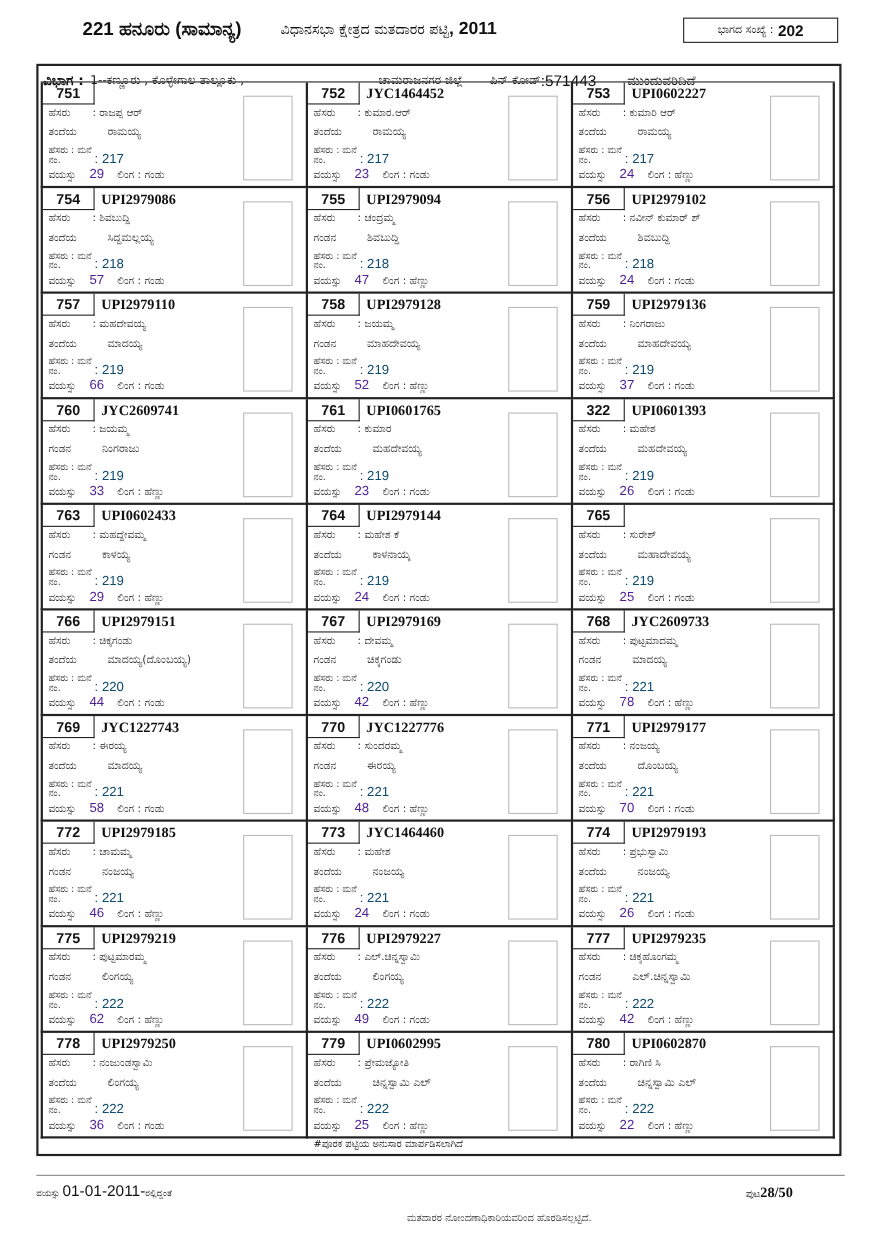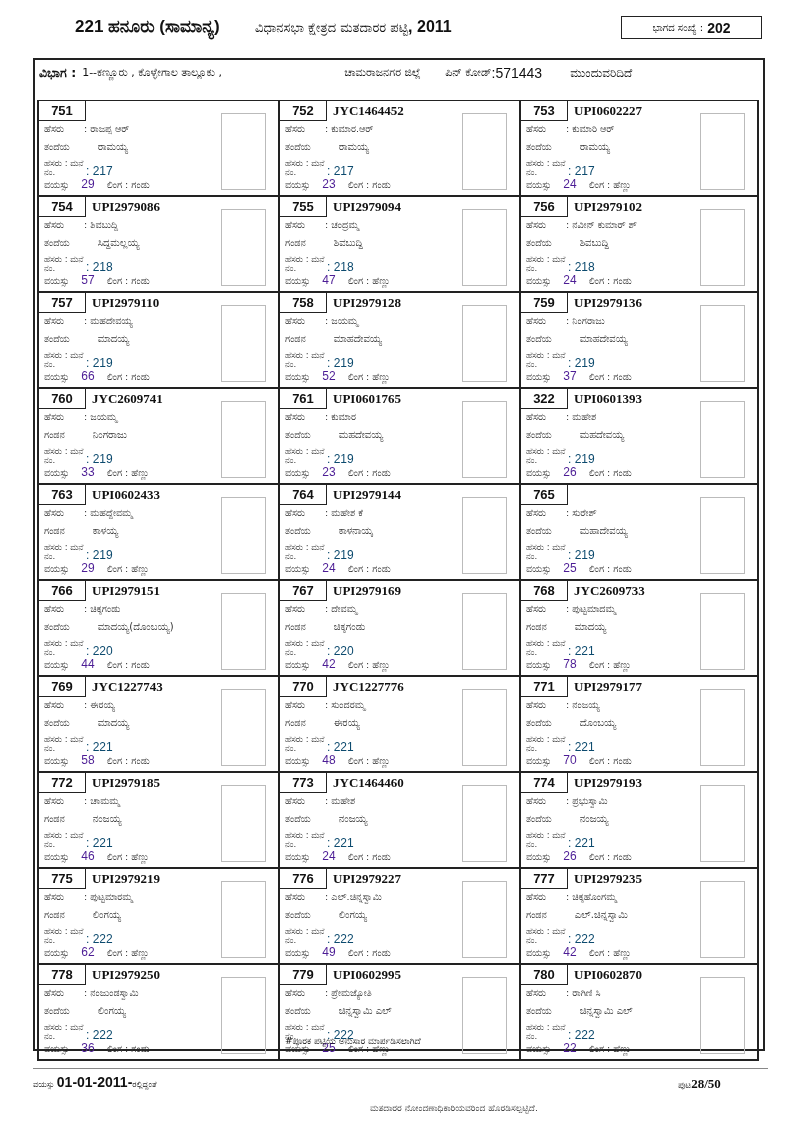--- a/index.html
+++ b/index.html
@@ -7,34 +7,34 @@
   .hdr { position: absolute; top: 14px; left: 0; width: 800px; height: 30px; }
   .hdr-title { position: absolute; left: 75px; top: 3px; font-family: "Liberation Sans", sans-serif; font-weight: bold; font-size: 17px; }
   .hdr-sub { position: absolute; left: 255px; top: 4px; font-size: 13px; }
   .hdr-sub b { font-family: "Liberation Sans", sans-serif; font-size: 16px; }
   .part-box { position: absolute; left: 621px; top: 2px; width: 139px; height: 21px; border: 1.5px solid #222; font-size: 10px; display: flex; align-items: center; justify-content: center; gap: 4px; }
   .part-box b { font-family: "Liberation Sans", sans-serif; font-size: 14px; }
   .frame { position: absolute; left: 33px; top: 58px; width: 732px; height: 993px; border: 2px solid #222; box-sizing: border-box; }
   .section { position: absolute; left: 0; top: 0; width: 728px; height: 25px; font-size: 11px; display: flex; align-items: center; padding-left: 4px; box-sizing: border-box; white-space: nowrap; }
   .section .lbl { font-weight: bold; font-size: 12.5px; margin-right: 6px; }
   .section .pin { font-family: "Liberation Sans", sans-serif; font-size: 14px; }
-  .grid { position: absolute; left: 2px; top: 40px; width: 722px; display: grid; grid-template-columns: 243px 241px 238px; grid-auto-rows: 96px; border-top: 1.5px solid #222; }
+  .grid { position: absolute; left: 2px; top: 14px; width: 722px; display: grid; grid-template-columns: 243px 241px 238px; grid-auto-rows: 96px; border-top: 1.5px solid #222; }
   .card { position: relative; border-right: 2px solid #222; border-bottom: 2px solid #222; box-sizing: border-box; font-size: 9.5px; color: #333; }
   .card:nth-child(3n+1) { border-left: 2px solid #222; }
   .serial { position: absolute; left: 0; top: 0; width: 46px; height: 19px; border-right: 1.5px solid #222; border-bottom: 1.5px solid #222; font-family: "Liberation Sans", sans-serif; font-weight: bold; font-size: 13px; color: #111; display: flex; align-items: center; justify-content: center; }
   .epic { position: absolute; left: 53px; top: 2px; font-family: "Liberation Serif", serif; font-weight: bold; font-size: 13px; color: #111; }
   .photo { position: absolute; right: 12px; top: 12px; width: 43px; height: 75px; border: 1px solid #bbb; }
   .row { position: absolute; left: 5px; white-space: nowrap; }
   .r1 { top: 22px; } .r2 { top: 40px; } .r3 { top: 58px; line-height: 9px; font-size: 8.5px; } .r4 { top: 76px; }
   .r1 .v { margin-left: 20px; } .r2 .v { margin-left: 28px; font-size: 10px; }
   .house { font-family: Liberation Sans, sans-serif; font-size: 12px; color: #0c4a6e; }
   .age { font-family: "Liberation Sans", sans-serif; font-size: 12px; color: #4c1d95; margin: 0 12px 0 12px; }
   .footline { position: absolute; left: 33px; top: 1068px; width: 735px; border-top: 1px solid #888; }
   .f-date { position: absolute; left: 33px; top: 1074px; font-size: 8px; }
-  .f-date b { font-family: "Liberation Sans", sans-serif; font-size: 14px; font-weight: bold; margin-top: 34px; }
+  .f-date b { font-family: "Liberation Sans", sans-serif; font-size: 14px; font-weight: normal; margin-top: 34px; }
   .f-note { position: absolute; left: 285px; top: 1036px; font-size: 9px; }
   .f-page { position: absolute; left: 678px; top: 1076px; font-size: 9px; }
   .f-page b { font-family: "Liberation Serif", serif; font-size: 13px; }
   .f-bottom { position: absolute; left: 370px; top: 1103px; font-size: 9px; color: #333; }
 </style>
 </head>
 <body>
 
 <div class="hdr">
   <div class="hdr-title">221 ಹನೂರು (ಸಾಮಾನ್ಯ)</div>

